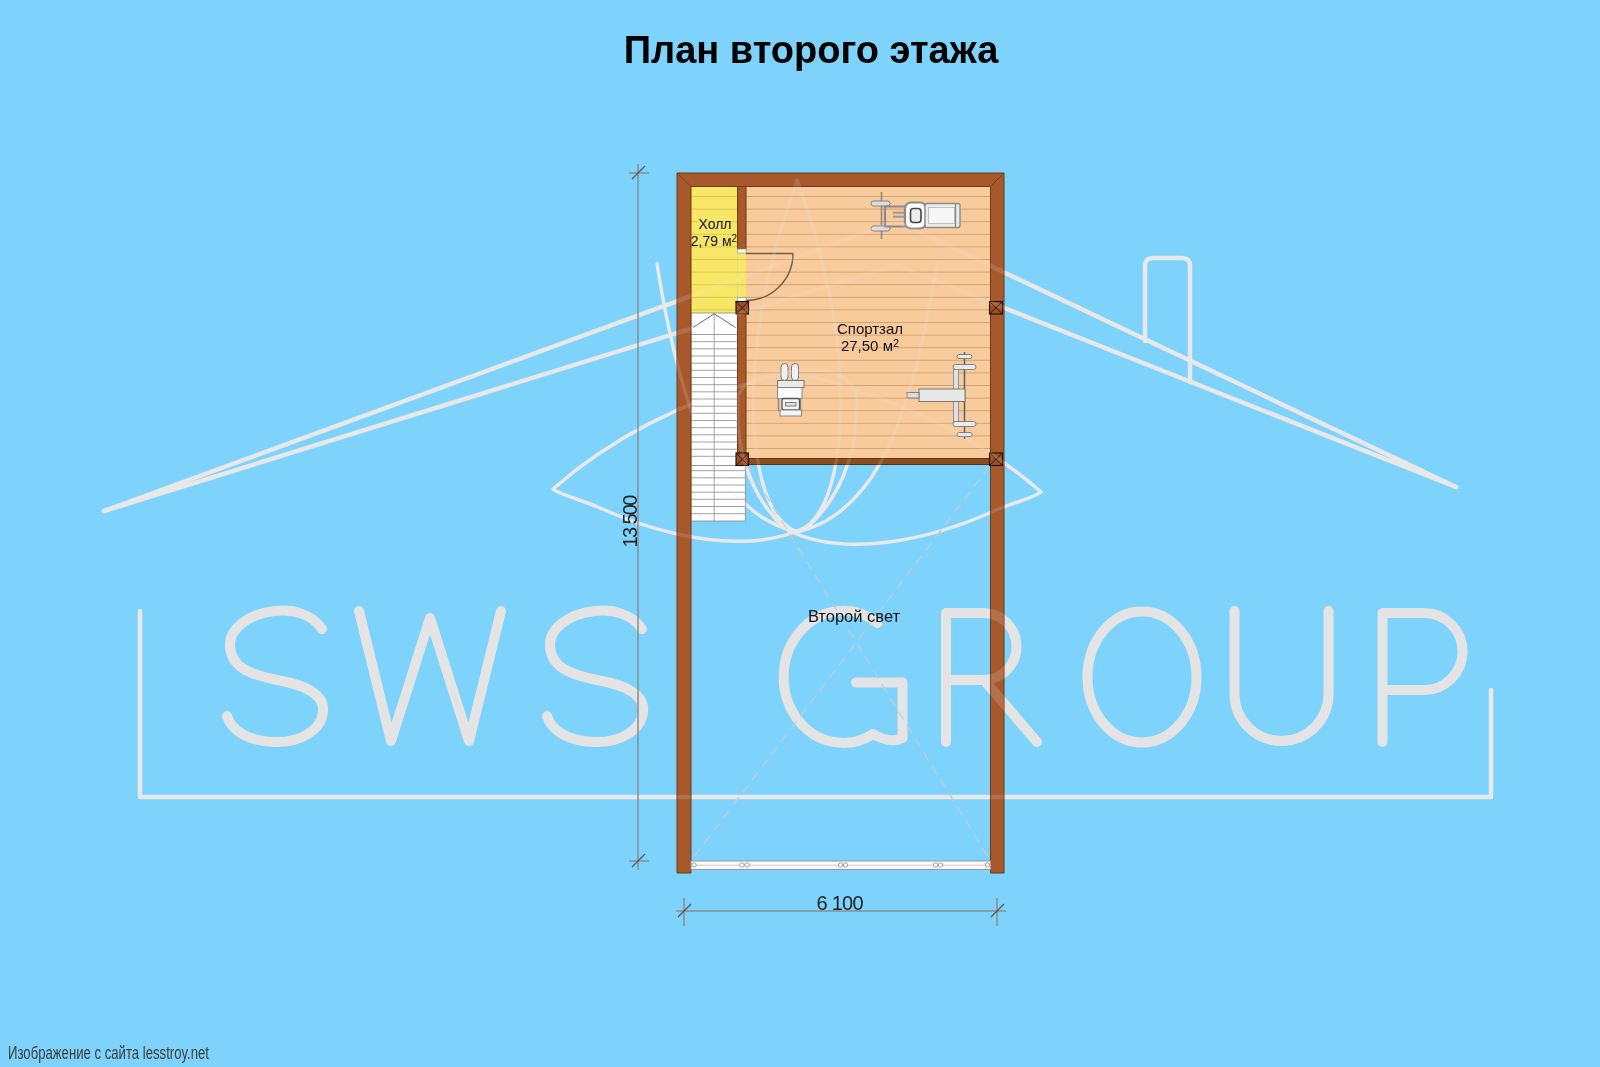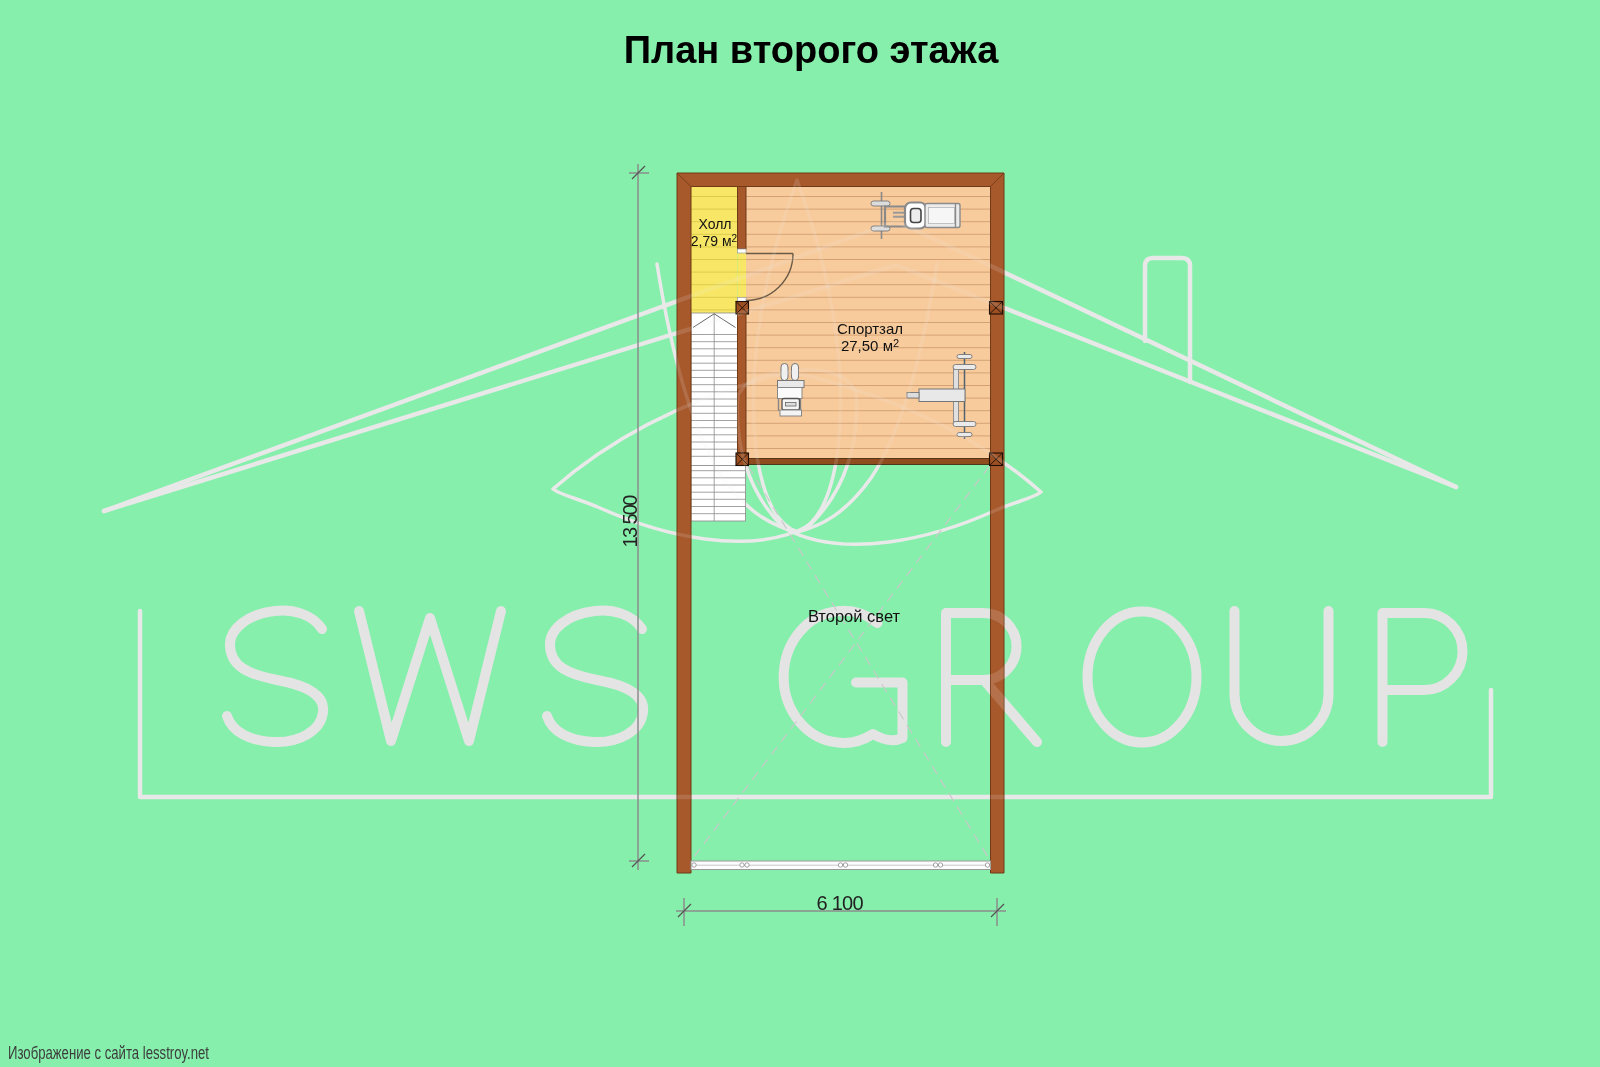--- a/index.html
+++ b/index.html
@@ -1,16 +1,16 @@
 <!DOCTYPE html>
 <html><head>
 <meta charset="utf-8">
 <style>
   html,body{margin:0;padding:0;background:#ffffff;}
-  .page{position:relative;width:1600px;height:1067px;overflow:hidden;background:#86efac;
+  .page{position:relative;width:1600px;height:1067px;overflow:hidden;background:#7dd3fc;
         font-family:"Liberation Sans", sans-serif;}
   svg{position:absolute;left:0;top:0;}
 </style>
 </head>
 <body>
 <div class="page">
 <svg width="1600" height="1067" viewBox="0 0 1600 1067">
   <defs>
 
     <g id="wm" fill="none" stroke-linecap="round" stroke-linejoin="round">

